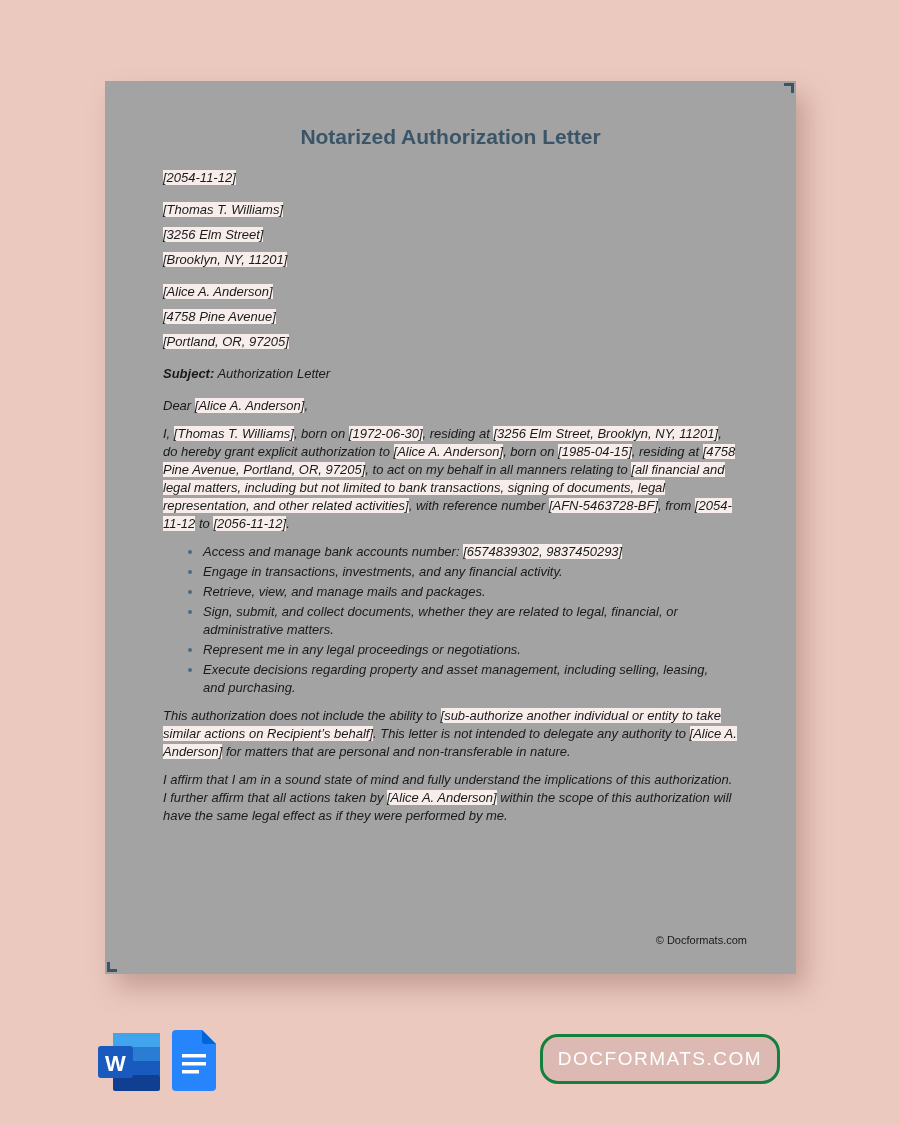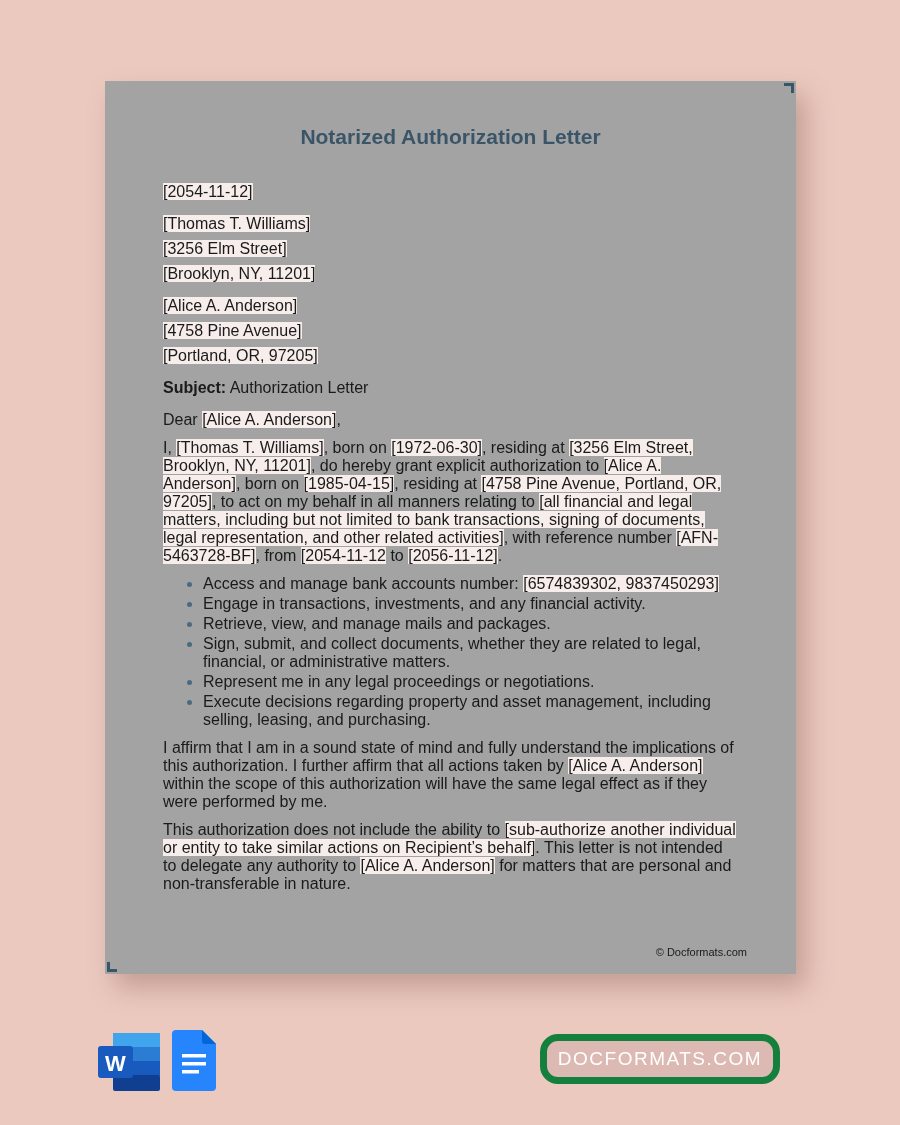--- a/index.html
+++ b/index.html
@@ -29,43 +29,43 @@
     border-bottom: 3px solid #3b5568; border-left: 3px solid #3b5568;
     box-sizing: border-box;
   }
   .title {
     position: absolute; left: 0; right: 0; top: 44px;
     text-align: center;
     font-size: 21px; font-weight: bold;
     color: #3b5568;
   }
   .content {
-    position: absolute; left: 58px; top: 102px; width: 575px;
-    font-size: 16px; color: #1a1a1a; line-height: 18px;
+    position: absolute; left: 58px; top: 88px; width: 575px;
+    font-size: 13px; color: #1a1a1a; line-height: 18px; font-style: italic;
   }
   .hl { background: #f7eeec; }
   .line { margin: 0 0 7px 0; }
   .block { margin-bottom: 14px; }
   p { margin: 0 0 10px 0; }
   ul { margin: 0 7px 10px 0; padding-left: 40px; }
   li { margin: 0 0 2px 0; padding-left: 0; }
   li::marker { color: #4b6a80; }
   .subj b { font-weight: bold; }
   .copyright {
-    position: absolute; right: 49px; bottom: 16px;
+    position: absolute; right: 49px; bottom: 28px;
     font-size: 11px; color: #1a1a1a;
   }
   .word-icon { position: absolute; left: 98px; top: 1033px; width: 62px; height: 58px; }
   .docs-icon { position: absolute; left: 172px; top: 1030px; width: 44px; height: 61px; }
   .brand-btn {
     position: absolute; left: 540px; top: 1034px;
     width: 240px; height: 50px;
     border-radius: 18px;
     background: #dcbab3;
-    border: 7px solid #15803d;
+    border: 3px solid #15803d;
     box-sizing: border-box;
     display: flex; align-items: center; justify-content: center;
     color: #ffffff; font-size: 19px; letter-spacing: 1.5px;
   }
 </style>
 </head>
 <body>
 
 <div class="page">
   <div class="corner-tr"></div>
@@ -101,23 +101,23 @@
 
     <ul>
       <li><span>Access and manage bank accounts number: </span><span class="hl">[6574839302, 9837450293]</span></li>
       <li><span>Engage in transactions, investments, and any financial activity.</span></li>
       <li><span>Retrieve, view, and manage mails and packages.</span></li>
       <li><span>Sign, submit, and collect documents, whether they are related to legal, financial, or administrative matters.</span></li>
       <li><span>Represent me in any legal proceedings or negotiations.</span></li>
       <li><span>Execute decisions regarding property and asset management, including selling, leasing, and purchasing.</span></li>
     </ul>
 
+    <p><span>This authorization does not include the ability to </span><span class="hl">[sub-authorize another individual or entity to take similar actions on Recipient’s behalf]</span><span>. This letter is not intended to delegate any authority to </span><span class="hl">[Alice A. Anderson]</span><span> for matters that are personal and non-transferable in nature.</span></p>
+
     <p><span>I affirm that I am in a sound state of mind and fully understand the implications of this authorization. I further affirm that all actions taken by </span><span class="hl">[Alice A. Anderson]</span><span> within the scope of this authorization will have the same legal effect as if they were performed by me.</span></p>
-
-    <p><span>This authorization does not include the ability to </span><span class="hl">[sub-authorize another individual or entity to take similar actions on Recipient’s behalf]</span><span>. This letter is not intended to delegate any authority to </span><span class="hl">[Alice A. Anderson]</span><span> for matters that are personal and non-transferable in nature.</span></p>
   </div>
 
   <div class="copyright">© Docformats.com</div>
 </div>
 
 <svg class="word-icon" viewBox="0 0 62 58">
   <rect x="15" y="0" width="47" height="15" fill="#41a5ee"></rect>
   <rect x="15" y="14" width="47" height="15" fill="#2b7cd3"></rect>
   <rect x="15" y="28" width="47" height="15" fill="#185abd"></rect>
   <rect x="15" y="42" width="47" height="16" rx="2" fill="#103f91"></rect>

